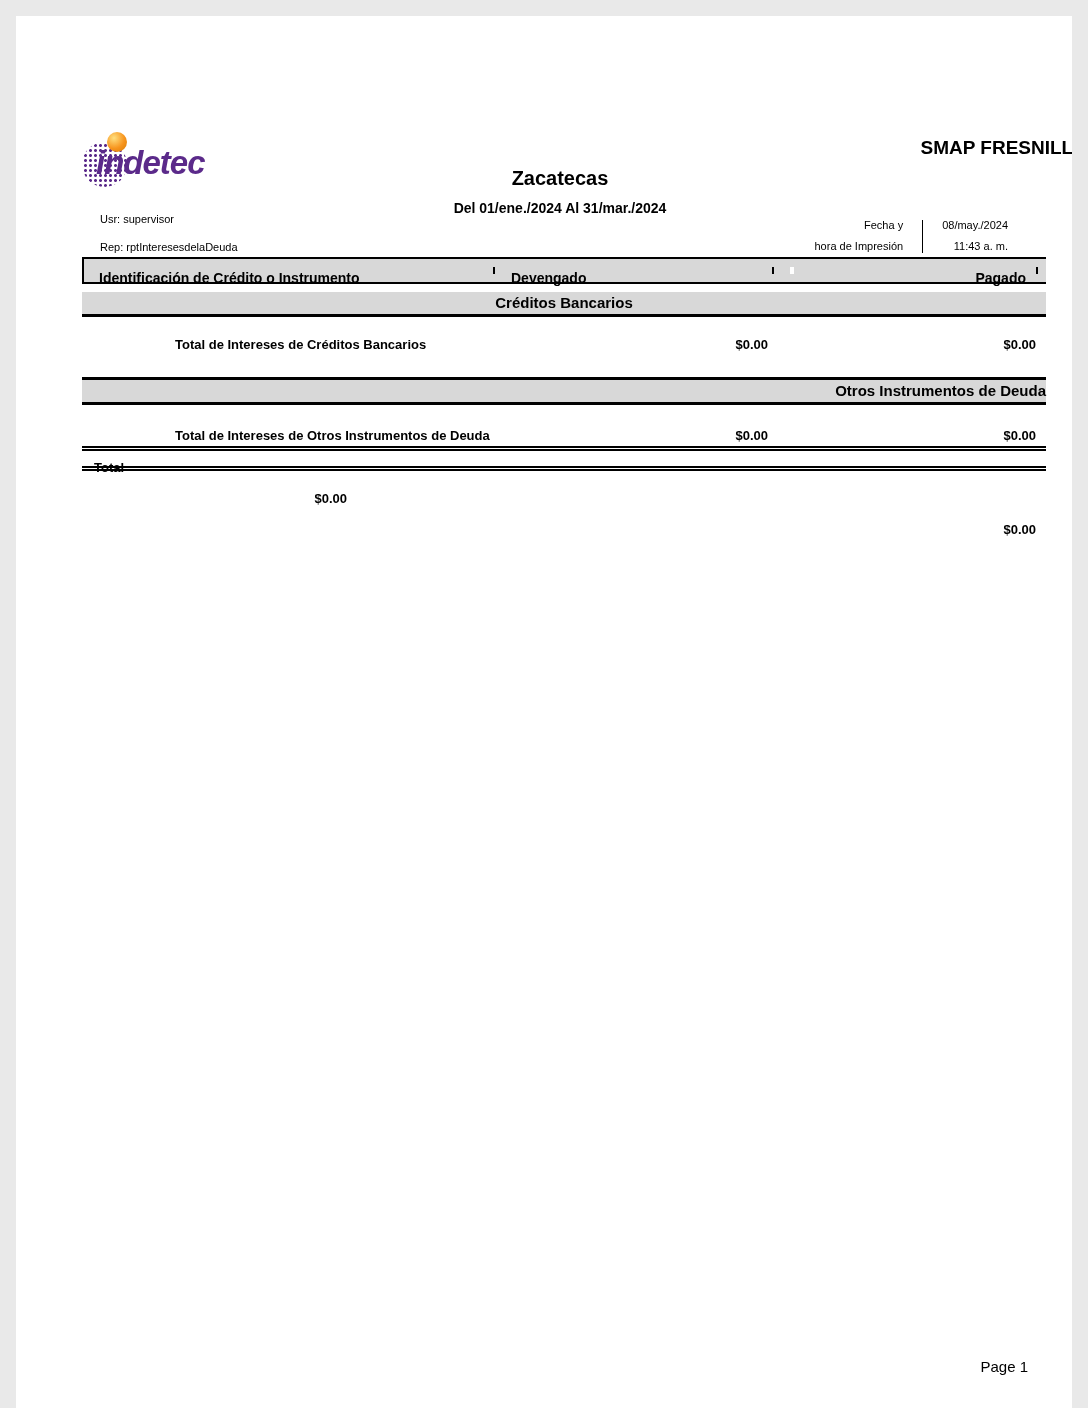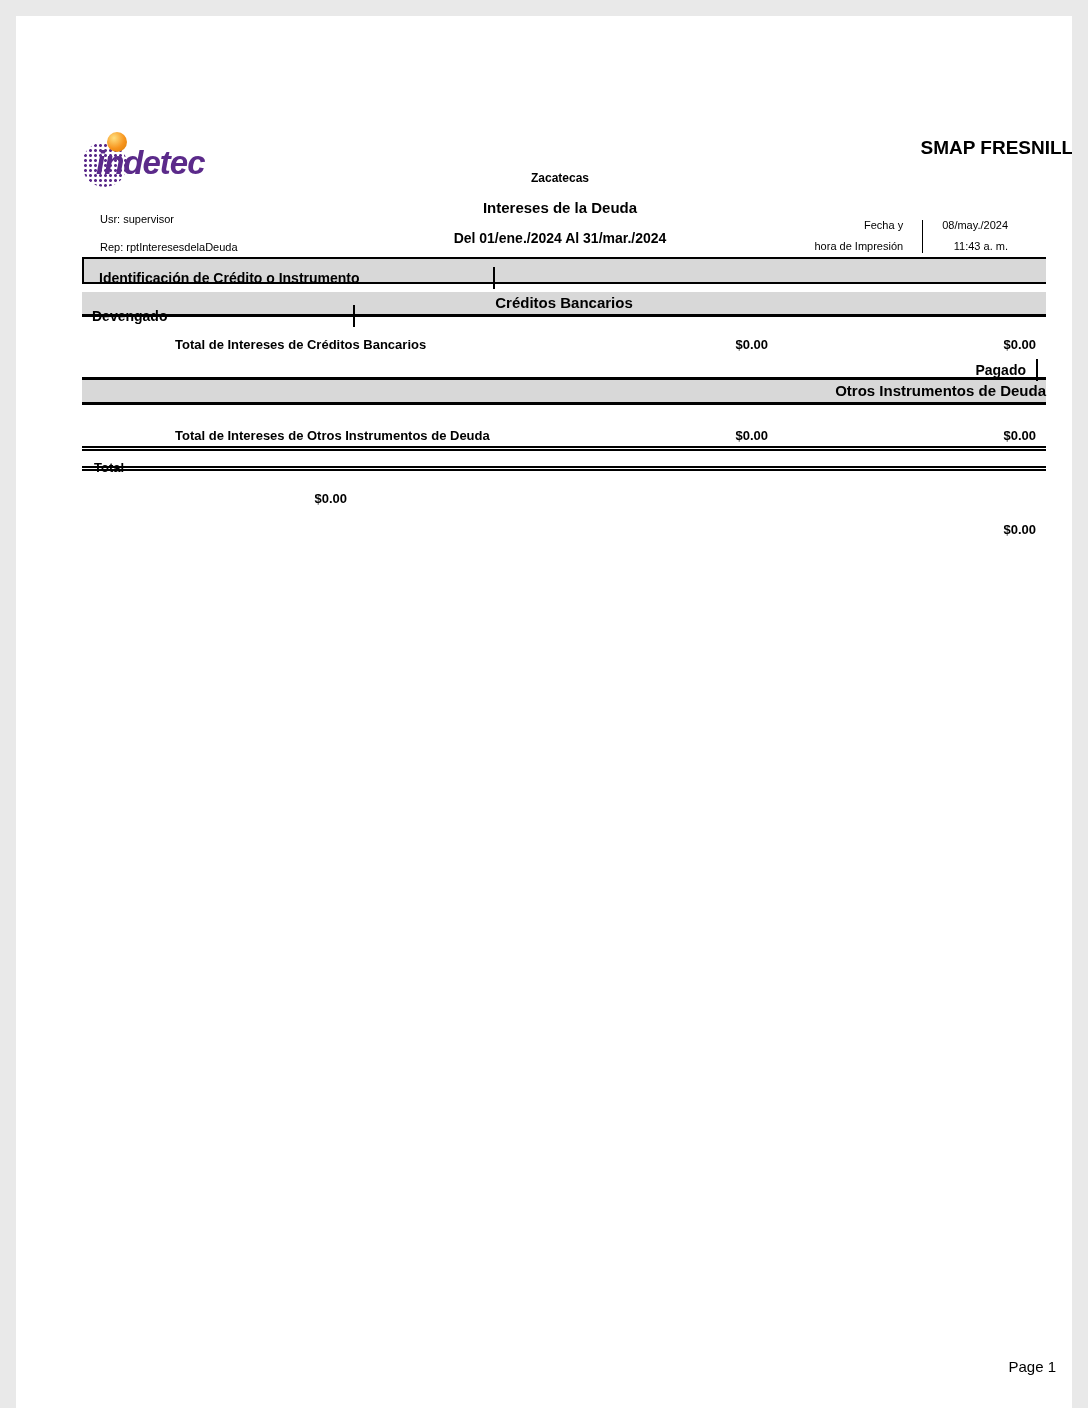--- a/index.html
+++ b/index.html
@@ -24,40 +24,39 @@
   }
   .logo-text {
     position:absolute; left:14px; top:12px; z-index:2;
     font-size:33px; font-weight:bold; font-style:italic; letter-spacing:-1px;
     color:var(--accent-purple,#5B2A8A);
   }
 
   
   .title-block { position:absolute; left:0; right:0; top:104px; text-align:center; font-weight:bold; }
   .title-main   { font-size:19px; line-height:23px;text-align:right; }
-  .title-sub    { font-size:12px; line-height:22px; }
+  .title-sub    { font-size:20px; line-height:22px; }
   .title-report { font-size:15px; line-height:22px; }
   .title-period { font-size:14px; line-height:23px; }
 
   .user-info { position:absolute; left:68px; top:177px; font-size:11px; }
   .user-info div { line-height:20px; }
 
   .print-info { position:absolute; top:179px; right:72px; display:flex; align-items:center; font-size:11px; }
   .print-labels { text-align:right; line-height:13px; }
   .print-divider { width:1px; height:33px; background:#000; margin:0 3px; }
   .print-values { text-align:right; line-height:13px; min-width:72px; }
 
   
   .rtable { position:absolute; left:50px; top:225px; width:980px; font-weight:bold; }
 
   .thead {
     display:flex; height:27px; background:var(--band-gray,#D8D8D8);
     border-top:2px solid #000; border-bottom:2px solid #000; border-left:2px solid #000;
     font-size:14px;
-    flex-direction:column;
   }
   .th { line-height:22px; }
   .th-c1 { width:403px; border-right:2px solid #000; padding-left:7px; }
   .th-c2 { width:263px; border-right:2px solid #000; text-align:left; padding-right:6px; }
   .th-gap { width:4px; background:#fff; }
   .th-c3 { flex:1; border-right:2px solid #000; text-align:right; padding-right:10px; }
 
   .band {
     height:25px; background:var(--band-gray,#D8D8D8); border-bottom:3px solid #000;
     text-align:center; font-size:15px; line-height:21px;
@@ -75,37 +74,36 @@
     display:flex; height:25px; font-size:13px;
     border-top:5px double #000; border-bottom:5px double #000;
     padding-top:1px;
     flex-direction:column;
   }
   .total-row .r-label { width:405px; padding-left:4px; }
   .total-row .r-dev   { width:263px; text-align:right; padding-right:6px; }
   .total-row .r-pag   { flex:1; text-align:right; padding-right:2px; }
 
   
-  .page-footer { position:absolute; right:40px; top:1334px; font-size:15px; }
+  .page-footer { position:absolute; right:68px; top:1334px; font-size:15px; }
 </style>
 </head>
 <body>
 
 <div class="page">
 
   <div class="logo">
     <div class="logo-sphere"></div>
     <div class="logo-ball"></div>
     <div class="logo-text">indetec</div>
   </div>
 
   <div class="title-block">
     <div class="title-main">SMAP FRESNILLO</div>
     <div class="title-sub">Zacatecas</div>
-    <div class="title-report">Intereses de la Deuda</div>
     <div class="title-period">Del 01/ene./2024 Al 31/mar./2024</div>
   </div>
 
   <div class="user-info">
     <div>Usr: supervisor</div>
     <div>Rep: rptInteresesdelaDeuda</div>
   </div>
 
   <div class="print-info">
     <div class="print-labels">

